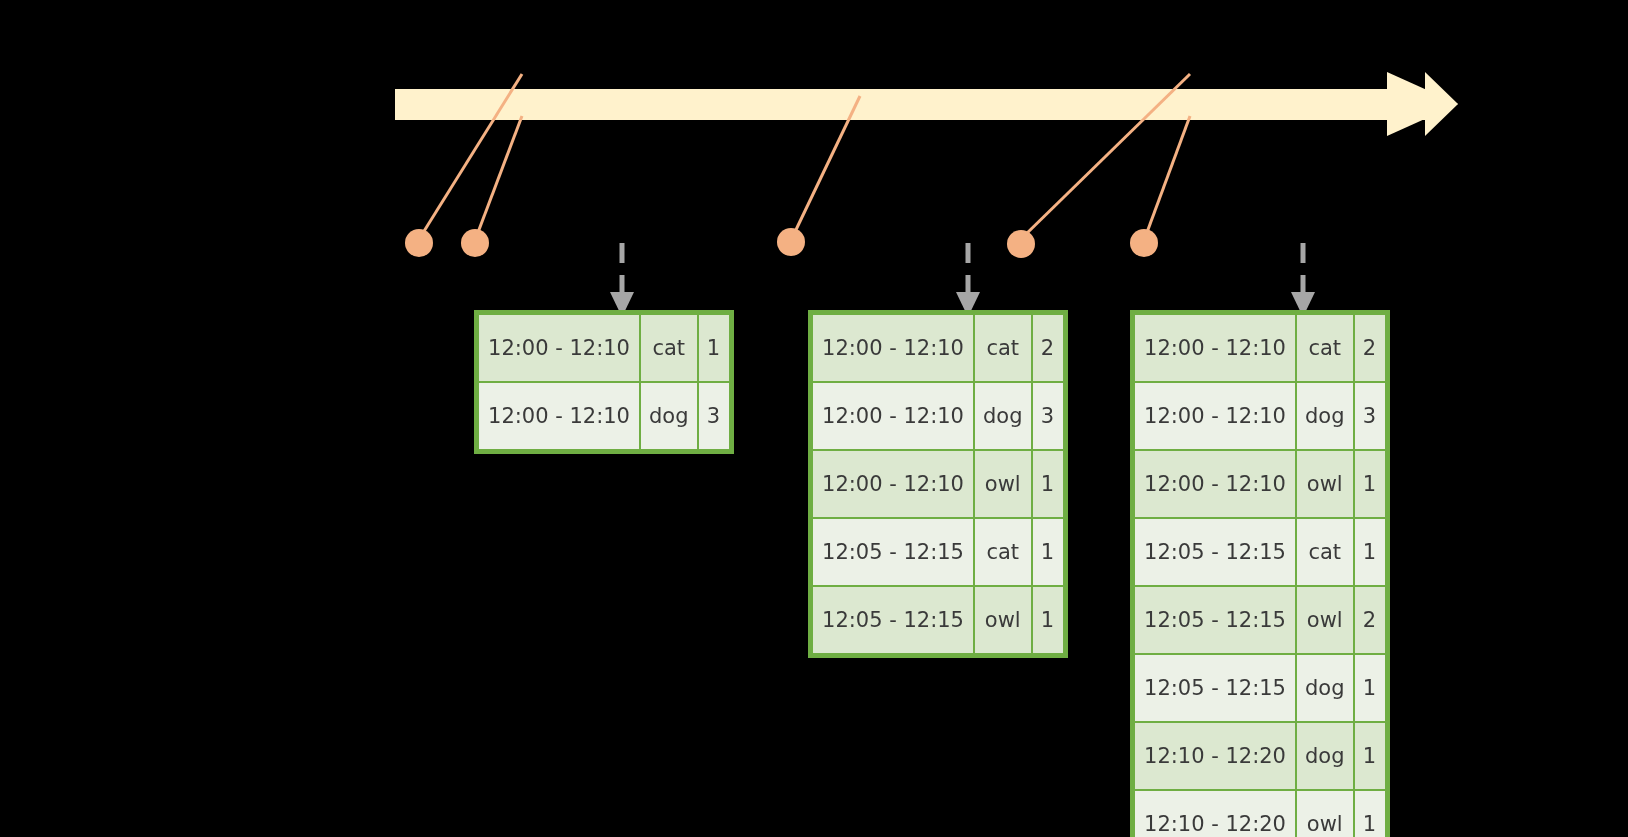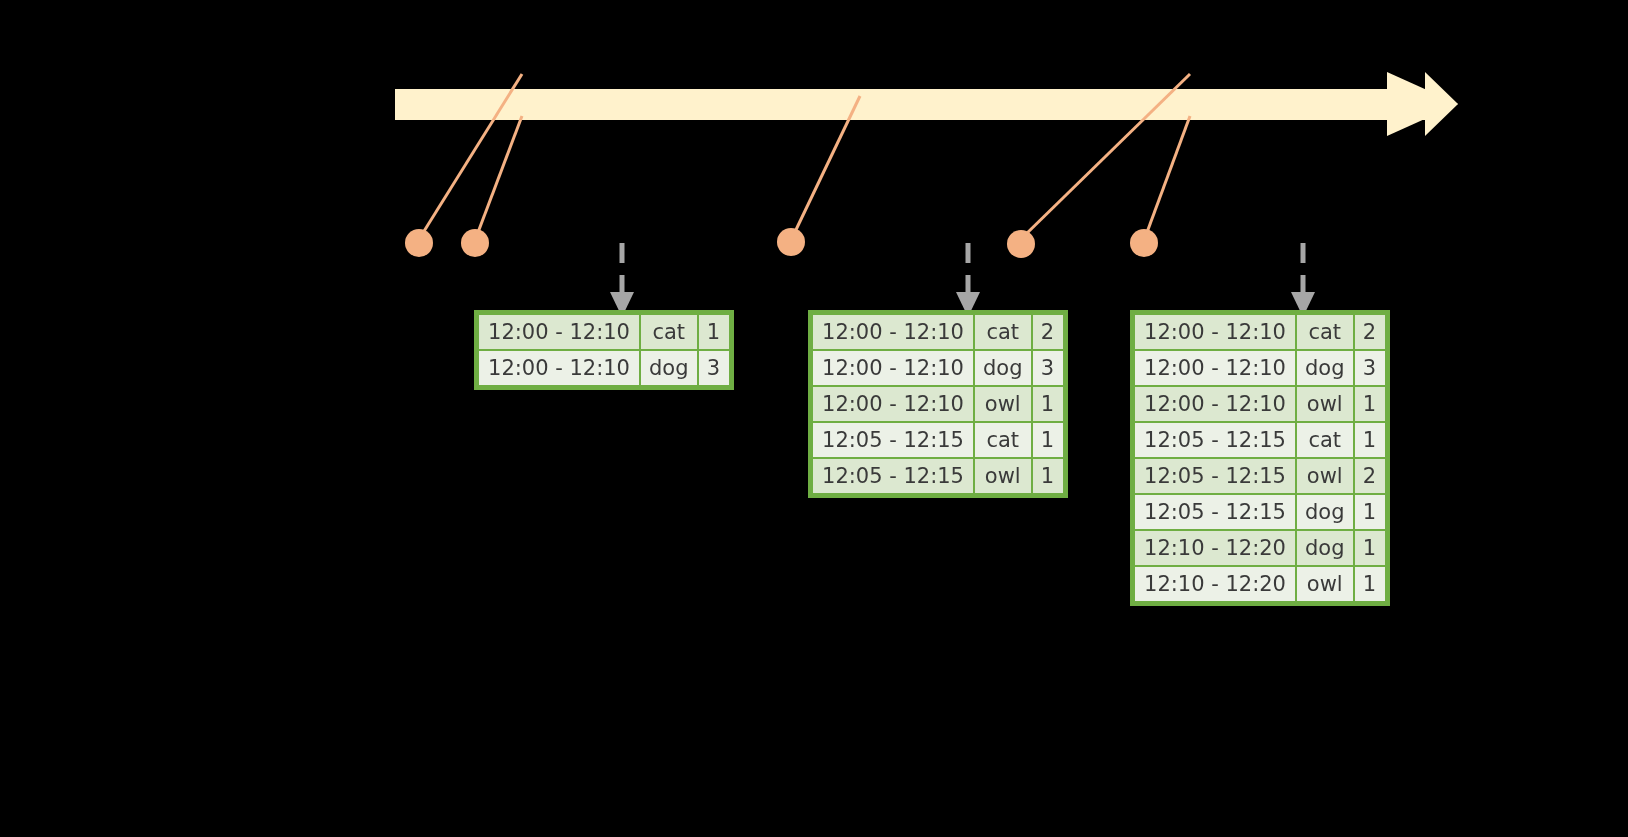--- a/index.html
+++ b/index.html
@@ -39,21 +39,21 @@
   .res-table {
     position: absolute;
     border-collapse: separate;
     border-spacing: 2px;
     border: 3px solid #6FAE43;
     background: #6FAE43;
     font-size: 21px;
     color: #3a3a3a;
   }
   .res-table td {
-    padding: 5px 8px;
+    padding: 21px 8px;
     text-align: center;
     white-space: nowrap;
     height: 28px;
     box-sizing: border-box;
   }
   .res-table tr.band-a td { background: #DCE8D0; }
   .res-table tr.band-b td { background: #ECF1E7; }
   .res-table td.c-range { width: 160px; }
   .res-table td.c-word  { width: 48px; }
   .res-table td.c-count { width: 30px; }

